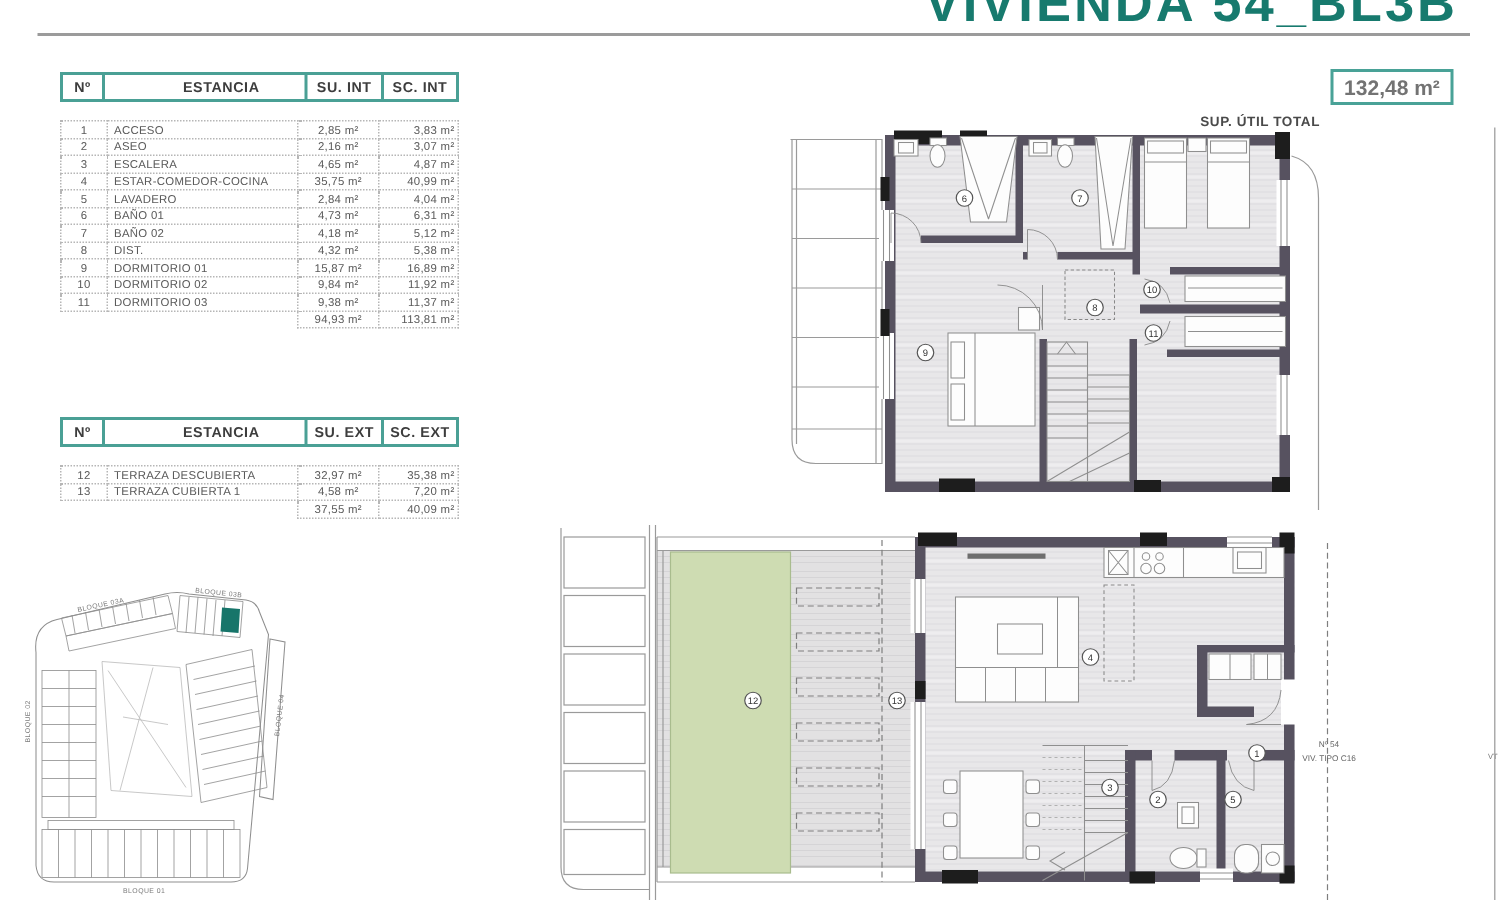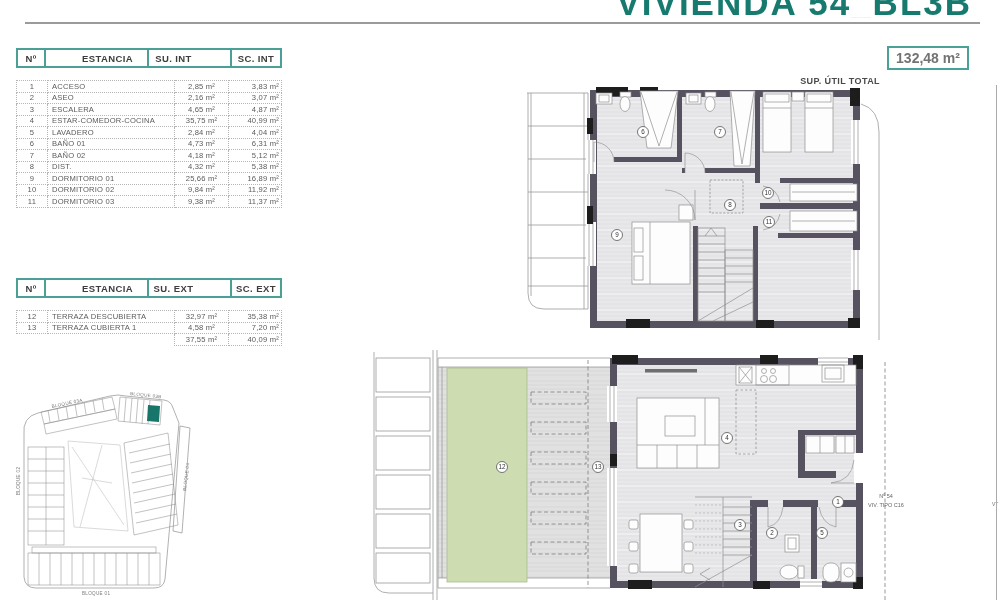--- a/index.html
+++ b/index.html
@@ -11,27 +11,27 @@
   #main-title{position:absolute;right:0;top:-17px;font-size:35px;font-weight:bold;
               color:#177a6e;letter-spacing:2px;white-space:nowrap;}
   #header-rule{position:absolute;left:25px;top:22px;width:955px;border-top:2px solid #9b9b9b;}
   #totals{position:absolute;left:600px;top:30px;width:369px;}
   .tot-row{display:flex;justify-content:flex-end;align-items:center;margin-bottom:5px;}
   .tot-label{font-size:9px;font-weight:bold;color:#4a4a4a;letter-spacing:.4px;margin-right:7px;margin-top:46px;}
   .tot-box{width:78px;height:20px;border:2px solid #49a297;display:flex;align-items:center;
            justify-content:center;font-size:14px;font-weight:bold;color:#737373;}
 
   
-  .area-table{position:absolute;left:16px;width:266px;}
+  .area-table{position:absolute;left:40px;width:266px;}
   #table-int{top:48px;} #table-ext{top:278px;}
   .thead{display:flex;border:2px solid #4aa095;height:16px;font-weight:bold;
          font-size:9.5px;color:#3d3d3d;letter-spacing:.4px;}
   .thead .col{display:flex;align-items:center;justify-content:center;border-left:2px solid #4aa095;}
   .thead .col:first-child{border-left:none;}
-  .w-num{width:26px;} .w-room{flex:1;padding-left:22px;} .w-su{width:49px;} .w-sc{width:48px;margin-left:32px;}
+  .w-num{width:26px;} .w-room{flex:1;padding-left:22px;} .w-su{width:49px;} .w-sc{width:48px;}
   .tbody{margin-top:12px;}
   .tbody table{border-collapse:collapse;width:100%;table-layout:fixed;
                font-size:7.6px;color:#5a5a5a;letter-spacing:.2px;}
   .tbody td{border:1px dotted #b6b6b6;height:10.5px;padding:0 2px;white-space:nowrap;overflow:hidden;}
   td.num{width:26px;text-align:center;}
   td.room{padding-left:4px;}
   td.su{width:49px;text-align:center;} td.sc{width:48px;text-align:right;}
   tr.total td.blank{border:none;}
 
   
@@ -121,34 +121,40 @@
           </tr>
       <tr>
             <td class="num">8</td>
             <td class="room">DIST.</td>
             <td class="su">4,32 m²</td>
             <td class="sc">5,38 m²</td>
           </tr>
       <tr>
             <td class="num">9</td>
             <td class="room">DORMITORIO 01</td>
-            <td class="su">25,66 m²</td>
+            <td class="su">15,87 m²</td>
             <td class="sc">16,89 m²</td>
           </tr>
       <tr>
             <td class="num">10</td>
             <td class="room">DORMITORIO 02</td>
             <td class="su">9,84 m²</td>
             <td class="sc">11,92 m²</td>
           </tr>
       <tr>
             <td class="num">11</td>
             <td class="room">DORMITORIO 03</td>
             <td class="su">9,38 m²</td>
             <td class="sc">11,37 m²</td>
+          </tr>
+      <tr class="total">
+            <td class="num blank"></td>
+            <td class="room blank"></td>
+            <td class="su">94,93 m²</td>
+            <td class="sc">113,81 m²</td>
           </tr>
     </tbody>
       </table>
   </div>
 </div>
 
 <div class="area-table" id="table-ext">
   <div class="thead">
     <div class="col w-num">Nº</div>
     <div class="col w-room">ESTANCIA</div>

